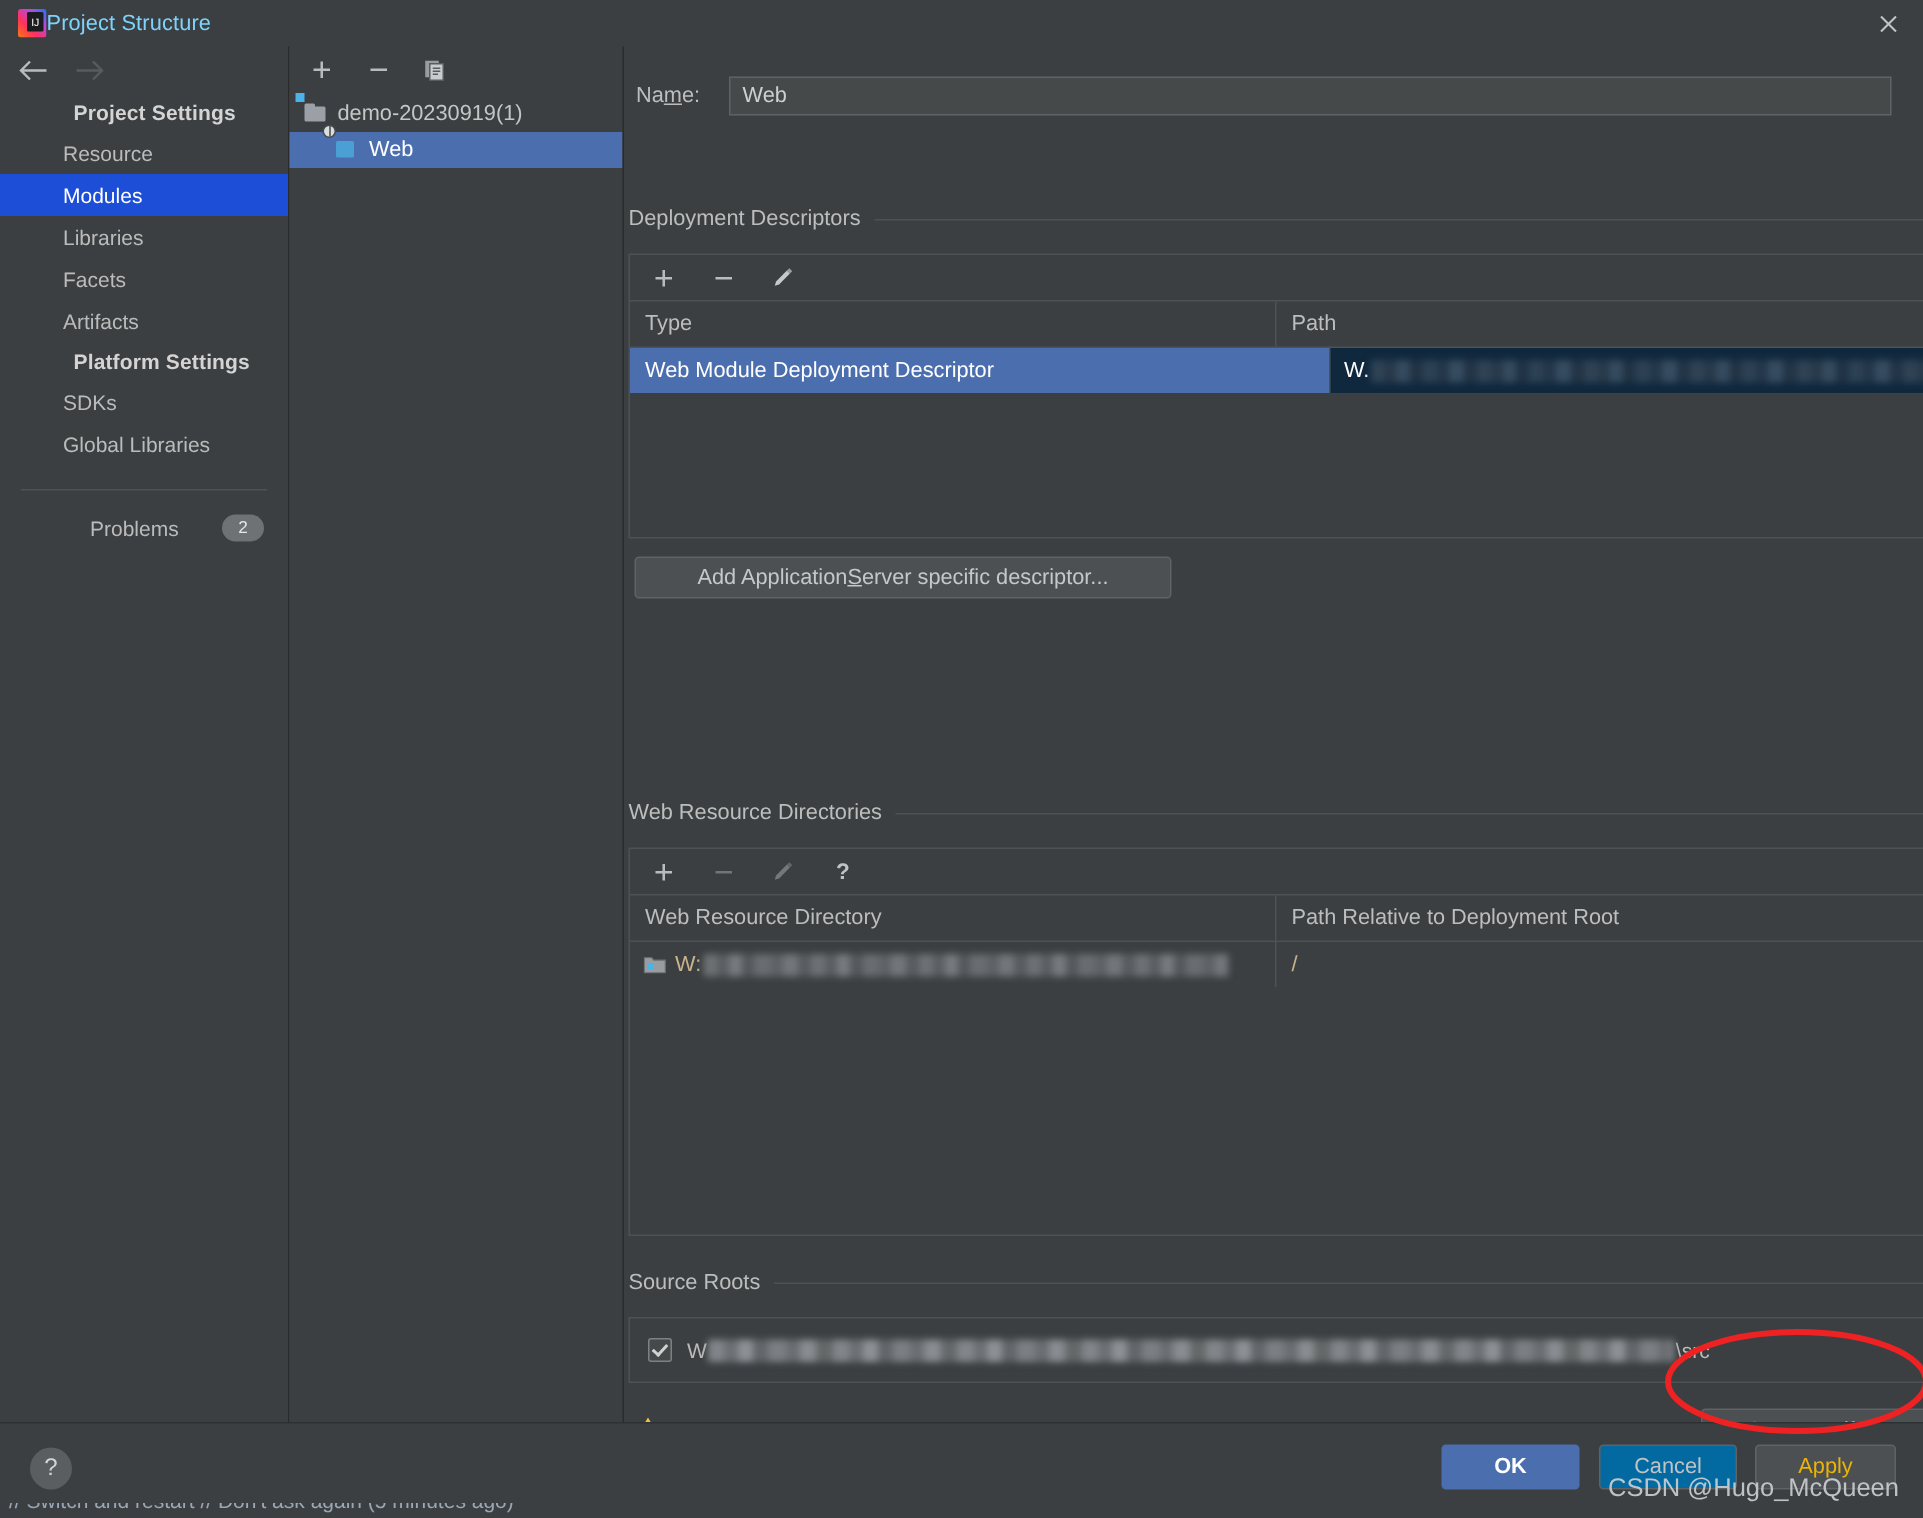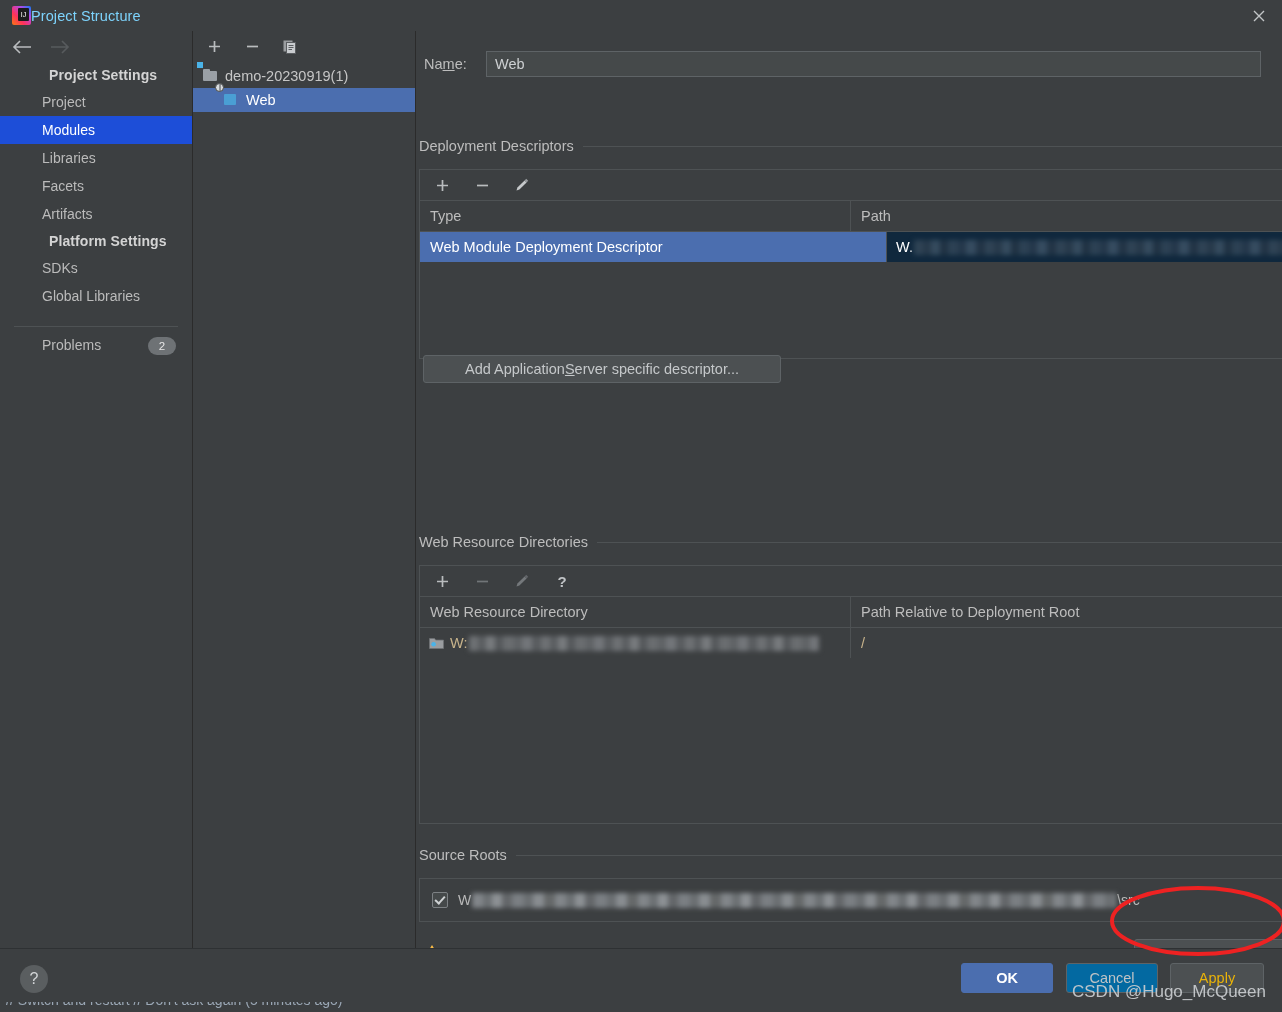--- a/index.html
+++ b/index.html
@@ -41,21 +41,21 @@
     font-weight:bold;color:#d4d4d4;font-size:14px;
     padding:5px 0 5px 14px;letter-spacing:.1px;margin-left:35px;
   }
   .nav-item{
     height:28px;display:flex;align-items:center;padding-left:42px;
     font-size:14px;color:#bbbbbb;cursor:pointer;
   }
   .nav-item.selected{background:#1d4ed8;color:#ffffff;}
   .nav-div{height:1px;background:#4e5254;margin:16px 14px 10px 14px;}
   .problems-row{
-    height:30px;display:flex;align-items:flex-start;padding-left:42px;
+    height:30px;display:flex;align-items:center;padding-left:60px;
     padding-right:16px;cursor:pointer;font-size:14px;
   }
   .problems-row .lbl{flex:1;}
   .badge{
     background:#6e7275;color:#e6e6e6;font-size:11.5px;
     border-radius:9px;min-width:18px;height:18px;
     display:flex;align-items:center;justify-content:center;padding:0 5px;
   }
 
   
@@ -245,21 +245,21 @@
         </svg>
       </div>
       <div class="arrow disabled">
         <svg width="22" height="16" viewBox="0 0 22 16">
           <path d="M2 8 H19 M13 2 L19 8 L13 14" stroke="#7e8285" stroke-width="1.6" fill="none"></path>
         </svg>
       </div>
     </div>
 
     <div class="group-head">Project Settings</div>
-    <div class="nav-item">Project</div>
+    <div class="nav-item">Resource</div>
     <div class="nav-item selected">Modules</div>
     <div class="nav-item">Libraries</div>
     <div class="nav-item">Facets</div>
     <div class="nav-item">Artifacts</div>
 
     <div class="group-head">Platform Settings</div>
     <div class="nav-item">SDKs</div>
     <div class="nav-item">Global Libraries</div>
 
     <div class="nav-div"></div>
@@ -350,21 +350,21 @@
 
       <div class="tr selected">
         <div class="td" style="width:466px;padding-left:10px;">Web Module Deployment Descriptor</div>
         <div class="td sep dark-sel" style="flex:1;padding-left:9px;">
           <span>W.</span>
           <span class="blur" style="width:386px;margin-left:1px;"></span>
         </div>
       </div>
     </div>
 
-    <div class="btn" style="position:absolute;left:7px;top:324px;width:358px;height:28px;">
+    <div class="btn" style="position:absolute;left:7px;top:340px;width:358px;height:28px;">
         <span>Add Application </span>
         <u>S</u>
         <span>erver specific descriptor...</span>
       </div>
 
     <div class="sec-title" style="left:3px;top:503px;">
       <span>Web Resource Directories</span>
       <span class="rule"></span>
     </div>
 

